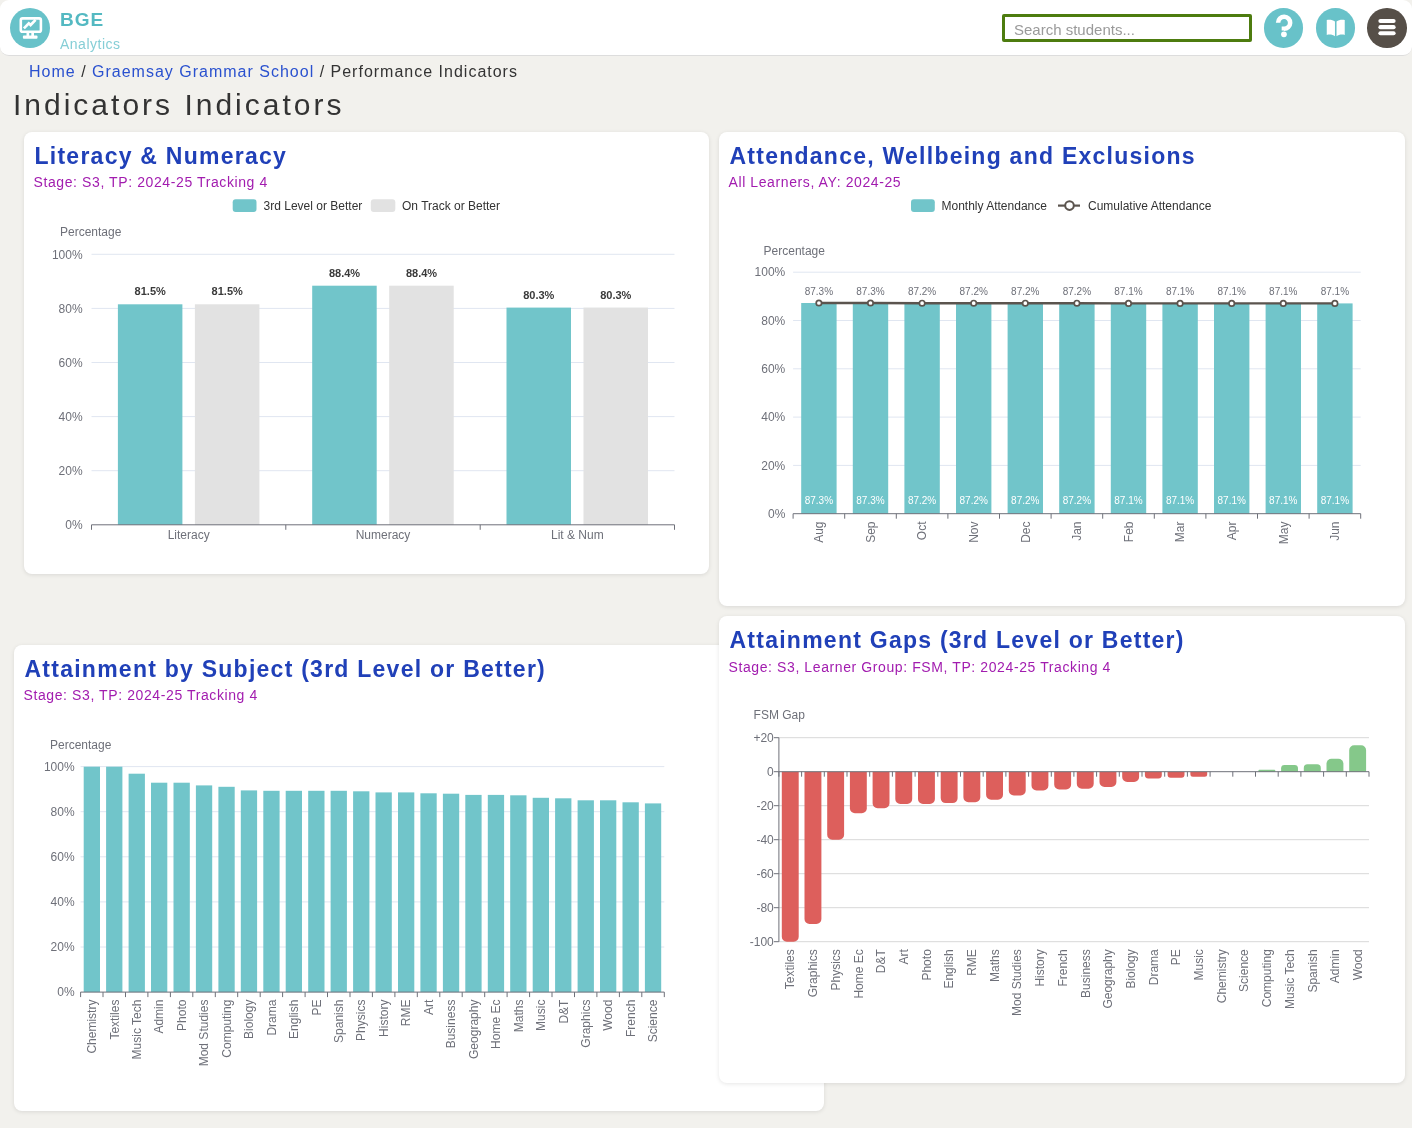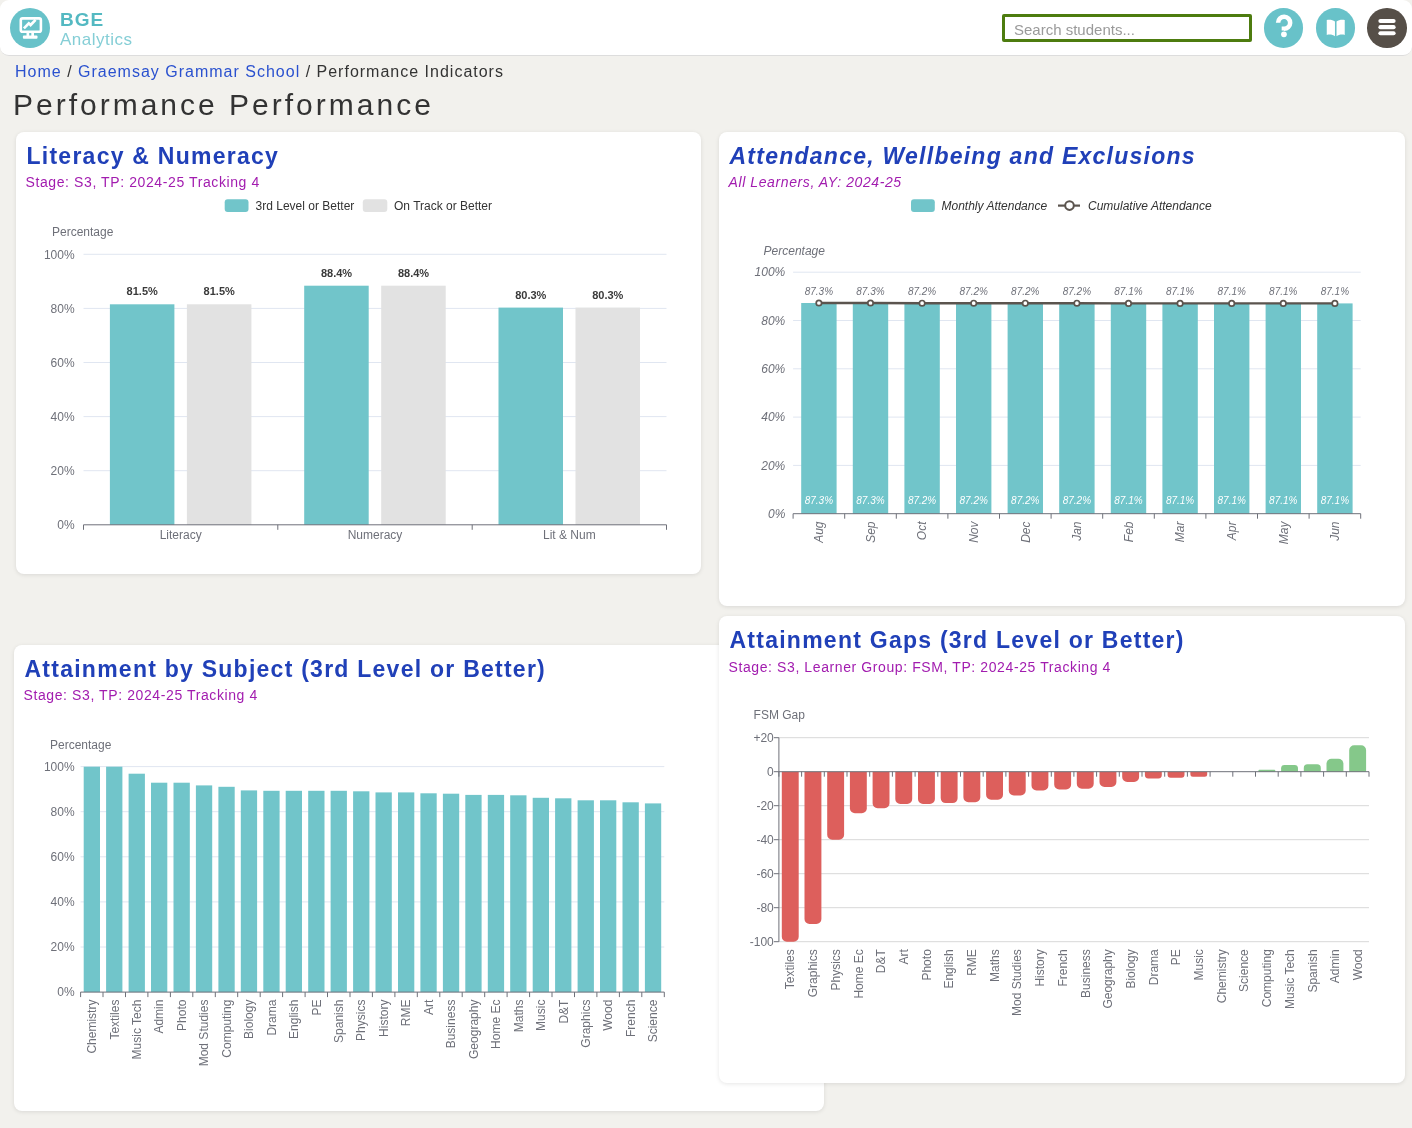--- a/index.html
+++ b/index.html
@@ -1,24 +1,24 @@
 <!DOCTYPE html>
 <html lang="en"><head>
 <meta charset="utf-8">
 <title>Performance Indicators</title>
 <style>
 * { margin:0; padding:0; box-sizing:border-box; }
 html,body { width:1412px; height:1128px; background:#f2f1ed; font-family:"Liberation Sans", sans-serif; overflow:hidden; }
 .hdr { position:absolute; left:0; top:0; width:1412px; height:56px; background:#fff; border-bottom:1px solid #ddd;border-radius:9px; }
 .logo-c { position:absolute; left:9.6px; top:7.9px; width:40.3px; height:40.3px; border-radius:50%; background:#68c2c9; }
 .bge { position:absolute; left:60px; top:9px; font-size:19px; font-weight:bold; color:#54b9c2; letter-spacing:1px; }
-.ana { position:absolute; left:60px; top:30px; font-size:17px; color:#85ced6; letter-spacing:0.5px; }
+.ana { position:absolute; left:60px; top:36px; font-size:14px; color:#85ced6; letter-spacing:0.5px; }
 .search { position:absolute; left:1002px; top:14px; width:250px; height:28px; border:3px solid #4d7c0f; border-radius:2px; background:#fff; font-size:15px; color:#9a9a9a; line-height:26px; padding-left:9px; }
 .cbtn { position:absolute; top:8.2px; width:39.5px; height:39.5px; border-radius:50%; }
-.crumb { position:absolute; left:15px; top:63px; font-size:16px; color:#333; letter-spacing:1px; }
+.crumb { position:absolute; left:29px; top:63px; font-size:16px; color:#333; letter-spacing:1px; }
 .crumb a { color:#2a51cf; text-decoration:none; }
 h1 { position:absolute; left:13px; top:88px; font-size:30px; font-weight:400; color:#333; letter-spacing:3px; }
 .card { position:absolute; background:#fff; border-radius:8px; box-shadow:0 1px 4px rgba(0,0,0,0.10); }
 .card h2 { position:absolute; left:10.5px; top:11px; font-size:23px; font-weight:700; color:#2040b8; letter-spacing:1.25px; }
 .card .sub { position:absolute; left:9.5px; top:42.5px; font-size:14px; color:#a21caf; letter-spacing:0.6px; }
 .card svg { position:absolute; left:0; top:0; }
 .t12 { font-size:12px; fill:#6E7079; }
 .t12d { font-size:12px; fill:#333; }
 .t11b { font-size:11px; font-weight:bold; fill:#3a3a3a; }
 .t10 { font-size:10px; fill:#6E7079; }
@@ -51,23 +51,23 @@
   <div class="cbtn" style="left:1367.2px;background:#564f48"></div>
   <svg style="position:absolute;left:1367.2px;top:8.2px" width="39.5" height="39.5" viewBox="0 0 40 40">
     <g fill="#fff">
       <rect x="11.5" y="11.1" width="17.5" height="4.2" rx="2.1"></rect>
       <rect x="11.5" y="17.3" width="17.5" height="4.2" rx="2.1"></rect>
       <rect x="11.5" y="23.5" width="17.5" height="4.2" rx="2.1"></rect>
     </g>
   </svg>
 </div>
 <div class="crumb"><a href="#">Home</a> / <a href="#">Graemsay Grammar School</a> / Performance Indicators</div>
-<h1>Performance Performance</h1>
+<h1>Indicators Indicators</h1>
 
-<div class="card" style="left:16px; top:131.5px; width:685px; height:442px;">
+<div class="card" style="left:24px; top:131.5px; width:685px; height:442px;">
   <h2>Literacy &amp; Numeracy</h2>
   <div class="sub">Stage: S3, TP: 2024-25 Tracking 4</div>
   <svg width="685" height="464.5" viewBox="0 0 685 464.5">
 <rect x="208.7" y="67.3" width="23.8" height="12.7" rx="3" fill="#71c5ca"></rect>
 <text x="239.6" y="78" class="t12d">3rd Level or Better</text>
 <rect x="346.8" y="67.3" width="24.5" height="12.7" rx="3" fill="#e2e2e2"></rect>
 <text x="378" y="78" class="t12d">On Track or Better</text>
 <text x="36" y="103.5" class="t12">Percentage</text>
 <line x1="67.5" y1="122.3" x2="650.5" y2="122.3" stroke="#E0E6F1" stroke-width="1"></line>
 <text x="58.6" y="126.5" class="t12" text-anchor="end">100%</text>
@@ -96,21 +96,21 @@
 <text x="591.8" y="166.6" class="t11b" text-anchor="middle">80.3%</text>
 <text x="553.3" y="407" class="t12" text-anchor="middle">Lit &amp; Num</text>
 <line x1="67.5" y1="392.8" x2="650.5" y2="392.8" stroke="#6E7079" stroke-width="1"></line>
 <line x1="67.5" y1="392.8" x2="67.5" y2="397.8" stroke="#6E7079" stroke-width="1"></line>
 <line x1="261.8" y1="392.8" x2="261.8" y2="397.8" stroke="#6E7079" stroke-width="1"></line>
 <line x1="456.2" y1="392.8" x2="456.2" y2="397.8" stroke="#6E7079" stroke-width="1"></line>
 <line x1="650.5" y1="392.8" x2="650.5" y2="397.8" stroke="#6E7079" stroke-width="1"></line>
   </svg>
 </div>
 
-<div class="card" style="left:719px; top:131.5px; width:686px; height:474px;font-style:italic;">
+<div class="card" style="left:719px; top:131.5px; width:686px; height:474px;">
   <h2>Attendance, Wellbeing and Exclusions</h2>
   <div class="sub">All Learners, AY: 2024-25</div>
   <svg width="686" height="464.5" viewBox="0 0 686 464.5">
 <rect x="192" y="67.3" width="23.8" height="12.7" rx="3" fill="#71c5ca"></rect>
 <text x="222.5" y="78" class="t12d">Monthly Attendance</text>
 <line x1="339" y1="73.6" x2="361" y2="73.6" stroke="#5b544e" stroke-width="2.2"></line>
 <circle cx="350.5" cy="73.6" r="4.3" fill="#fff" stroke="#5b544e" stroke-width="2"></circle>
 <text x="369" y="78" class="t12d">Cumulative Attendance</text>
 <text x="44.6" y="123.2" class="t12">Percentage</text>
 <line x1="74.1" y1="140.2" x2="641.7" y2="140.2" stroke="#E0E6F1" stroke-width="1"></line>

